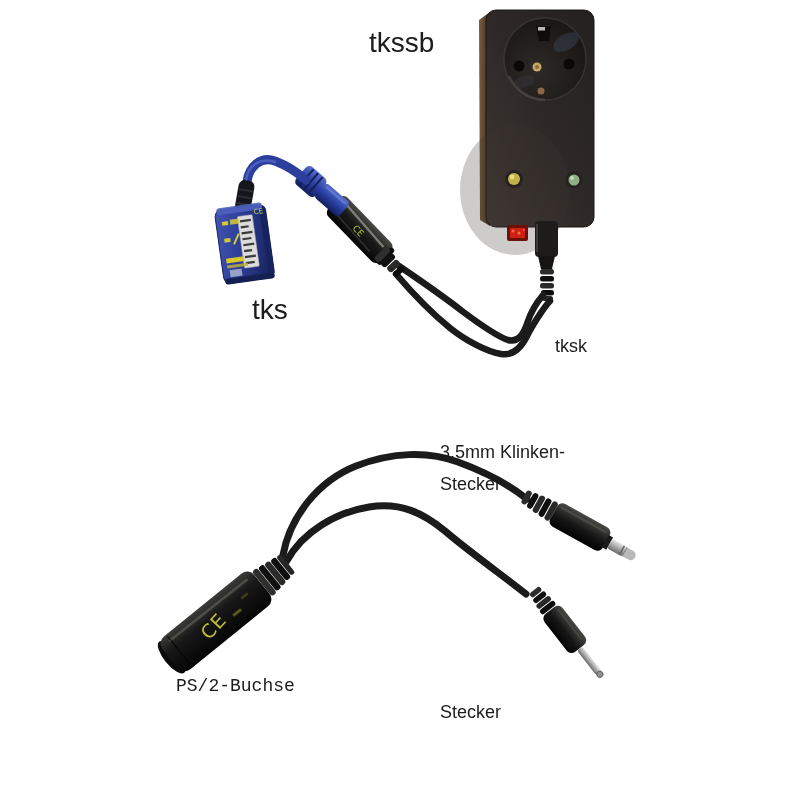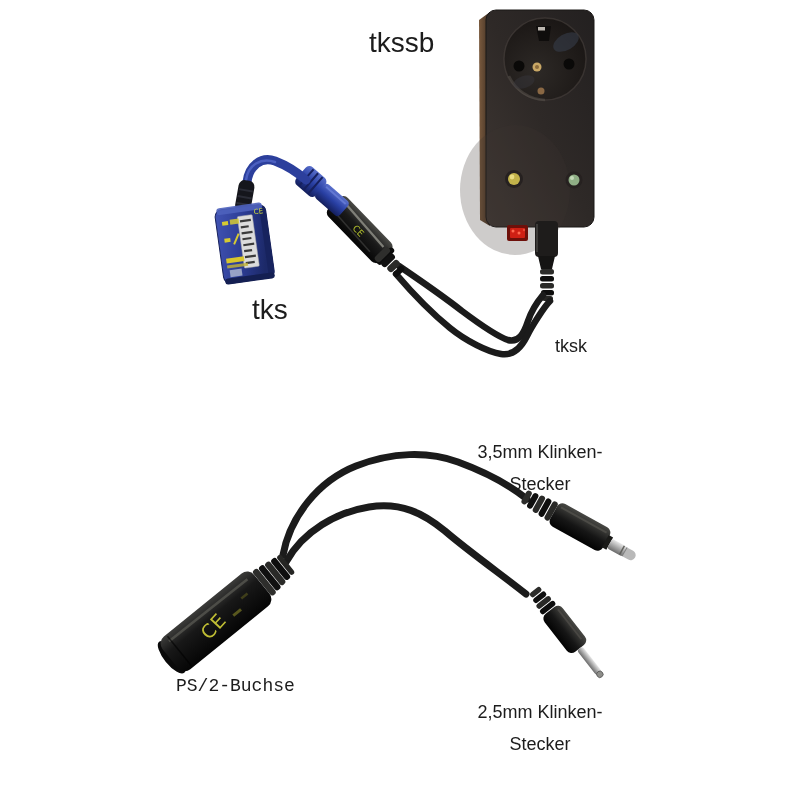--- a/index.html
+++ b/index.html
@@ -1,21 +1,21 @@
 <!DOCTYPE html>
 <html><head>
 <meta charset="utf-8">
 <style>
   html,body{margin:0;padding:0;background:#ffffff;}
   #stage{position:relative;width:800px;height:800px;background:#ffffff;overflow:hidden;
          font-family:"Liberation Sans", sans-serif;}
   #photo-svg{position:absolute;left:0;top:0;width:800px;height:800px;filter:blur(.3px);}
   .caption{position:absolute;color:#1c1c1c;font-size:18px;line-height:32px;white-space:nowrap;}
   .cap-28{font-size:28px;}
-  .cap-right{text-align:center;}
+  .cap-right{text-align:left;}
   svg text{font-family:"DejaVu Sans", sans-serif;}
 </style>
 </head>
 <body>
 
 <div id="stage">
 
 <svg id="photo-svg" viewBox="0 0 800 800">
   <defs>
     <linearGradient id="gBox" x1="0" y1="1" x2="1" y2="0">
@@ -242,17 +242,16 @@
 <div class="caption" style="left:555px;top:330px;">tksk</div>
 
 <div class="caption cap-right" style="left:440px;top:436px;width:200px;">
   <div>3,5mm Klinken-</div>
   <div>Stecker</div>
 </div>
 
 <div class="caption" style="left:176px;top:670px;font-family:Liberation Mono, monospace;">PS/2-Buchse</div>
 
 <div class="caption cap-right" style="left:440px;top:696px;width:200px;">
-  <div>2,5mm Klinken-</div>
   <div>Stecker</div>
 </div>
 
 </div>
 
 </body></html>

